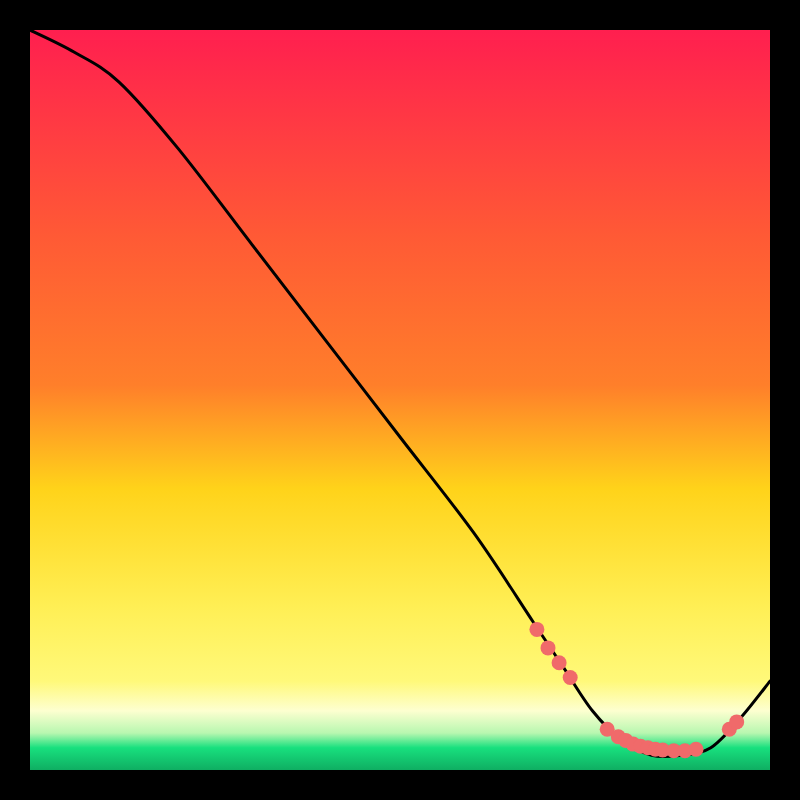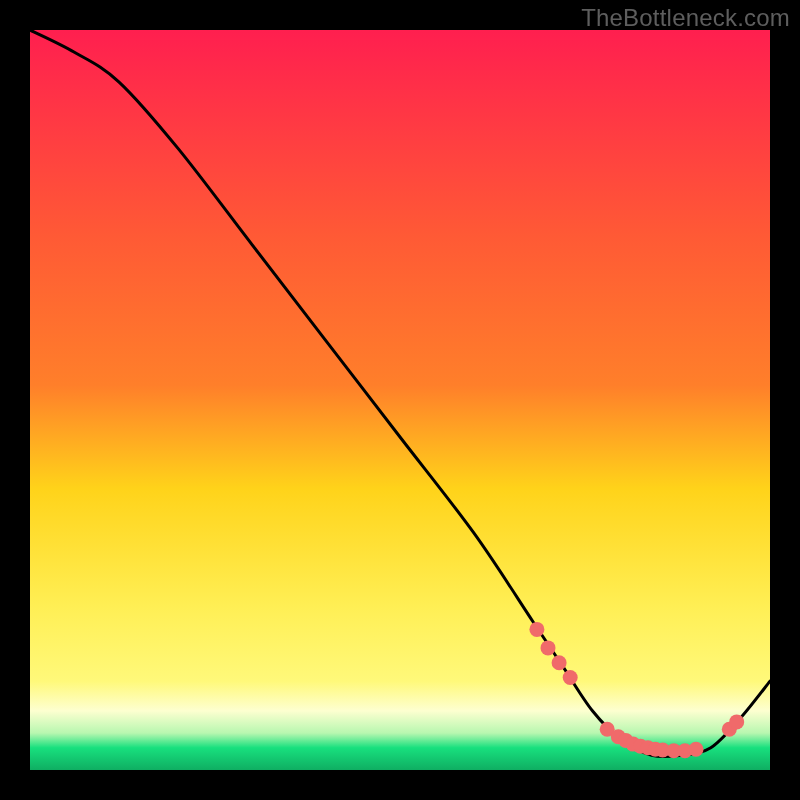--- a/index.html
+++ b/index.html
@@ -37,21 +37,20 @@
   .plot svg {
     display: block;
     width: 740px;
     height: 740px;
   }
 </style>
 </head>
 <body>
 
 <div class="frame">
-  <div class="watermark">TheBottleneck.com</div>
 
   <div class="plot">
     <svg id="plot-svg" viewBox="0 0 740 740">
         <defs>
           <linearGradient id="bgGrad" x1="0" y1="0" x2="0" y2="1">
             <stop offset="0%" stop-color="#ff1f4f"></stop>
             <stop offset="28%" stop-color="#ff5a35"></stop>
             <stop offset="48%" stop-color="#ff7f2a"></stop>
             <stop offset="62%" stop-color="#ffd31a"></stop>
             <stop offset="78%" stop-color="#ffef55"></stop>

